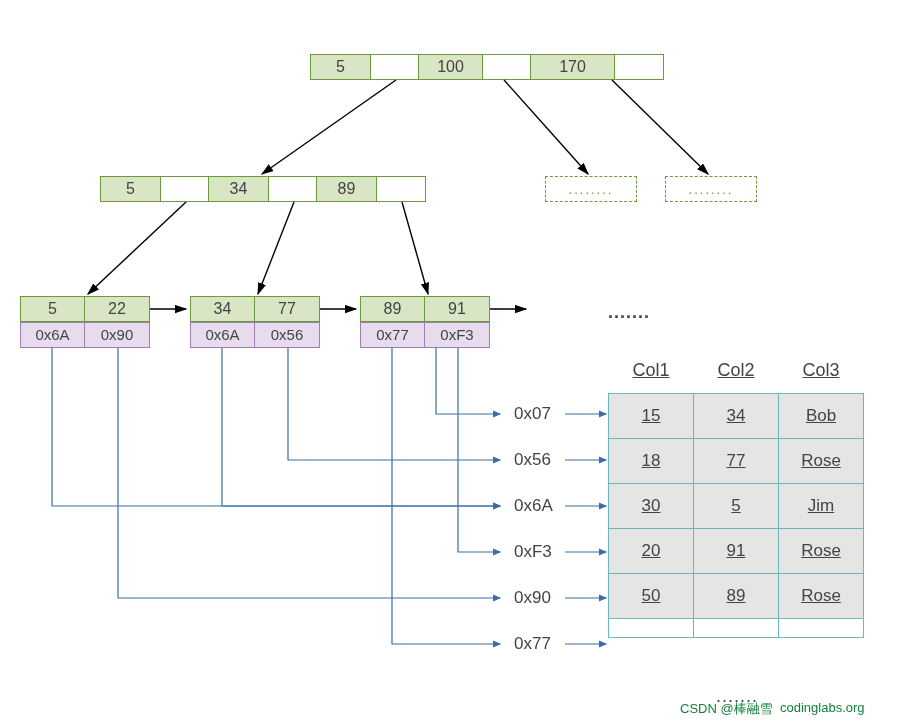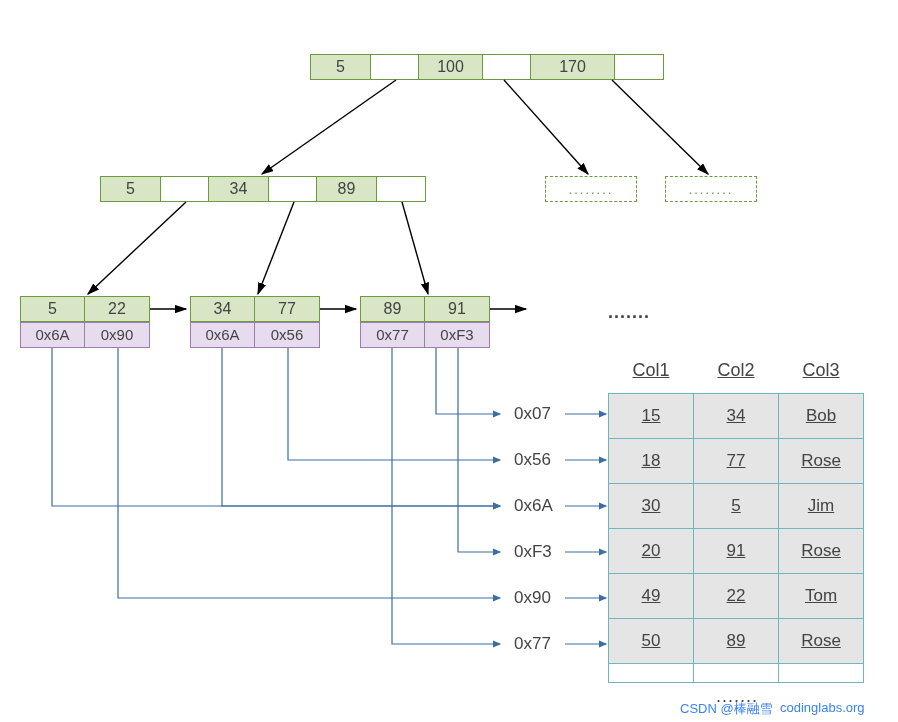--- a/index.html
+++ b/index.html
@@ -108,21 +108,21 @@
   }
   .dotted-text {
     position: absolute;
     font-size: 18px;
     letter-spacing: 1px;
     color: #444;
   }
   .watermark {
     position: absolute;
     font-size: 13px;
-    color: #3b82f6;
+    color: #15803d;
   }
   svg.overlay {
     position: absolute;
     left: 0; top: 0;
     width: 898px; height: 722px;
     pointer-events: none;
   }
 </style>
 </head>
 <body>
@@ -218,25 +218,20 @@
       </tr>
       <tr>
         <td>30</td>
         <td>5</td>
         <td>Jim</td>
       </tr>
       <tr>
         <td>20</td>
         <td>91</td>
         <td>Rose</td>
-      </tr>
-      <tr>
-        <td>49</td>
-        <td>22</td>
-        <td>Tom</td>
       </tr>
       <tr>
         <td>50</td>
         <td>89</td>
         <td>Rose</td>
       </tr>
       <tr class="empty">
           <td></td>
           <td></td>
           <td></td>

